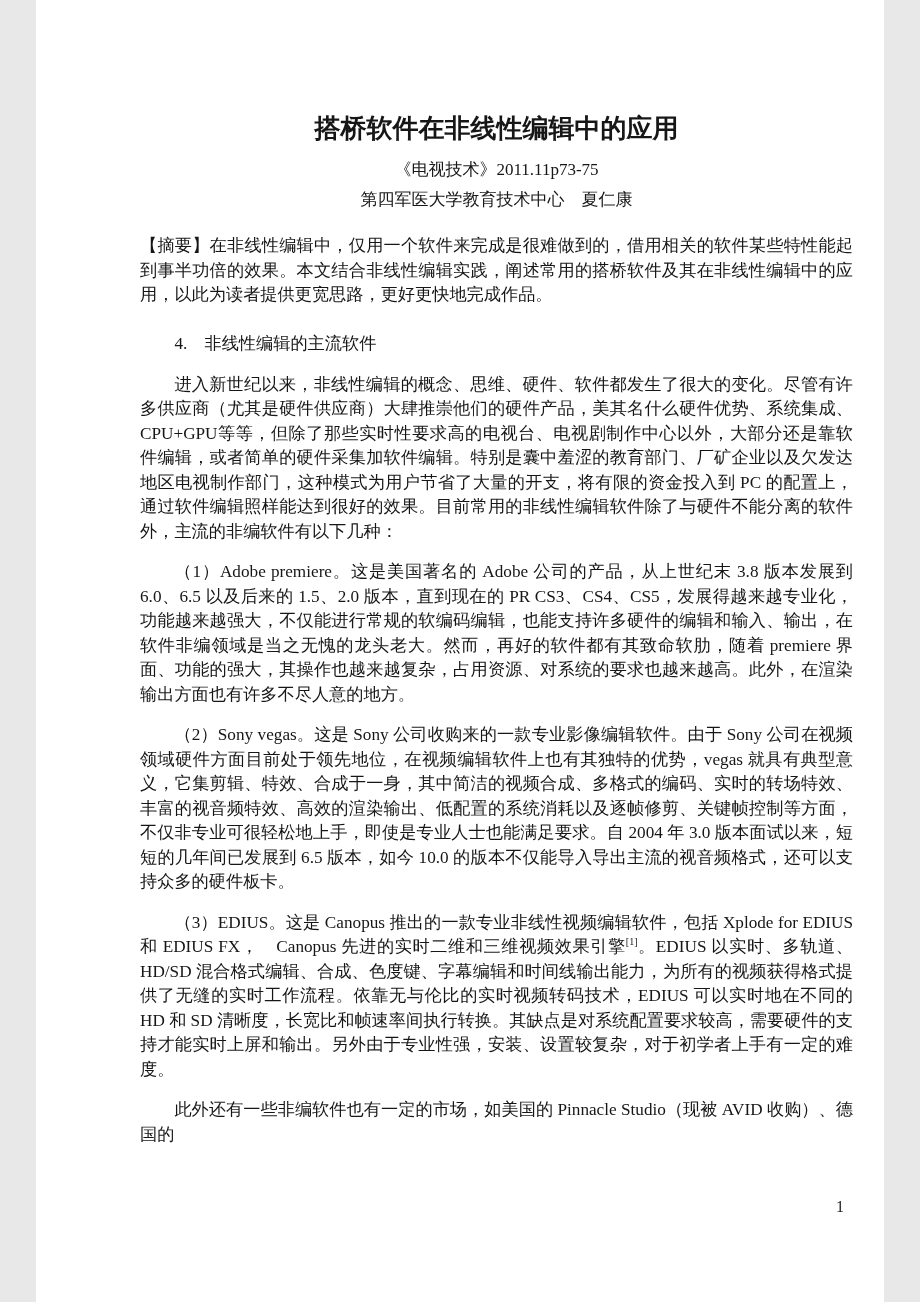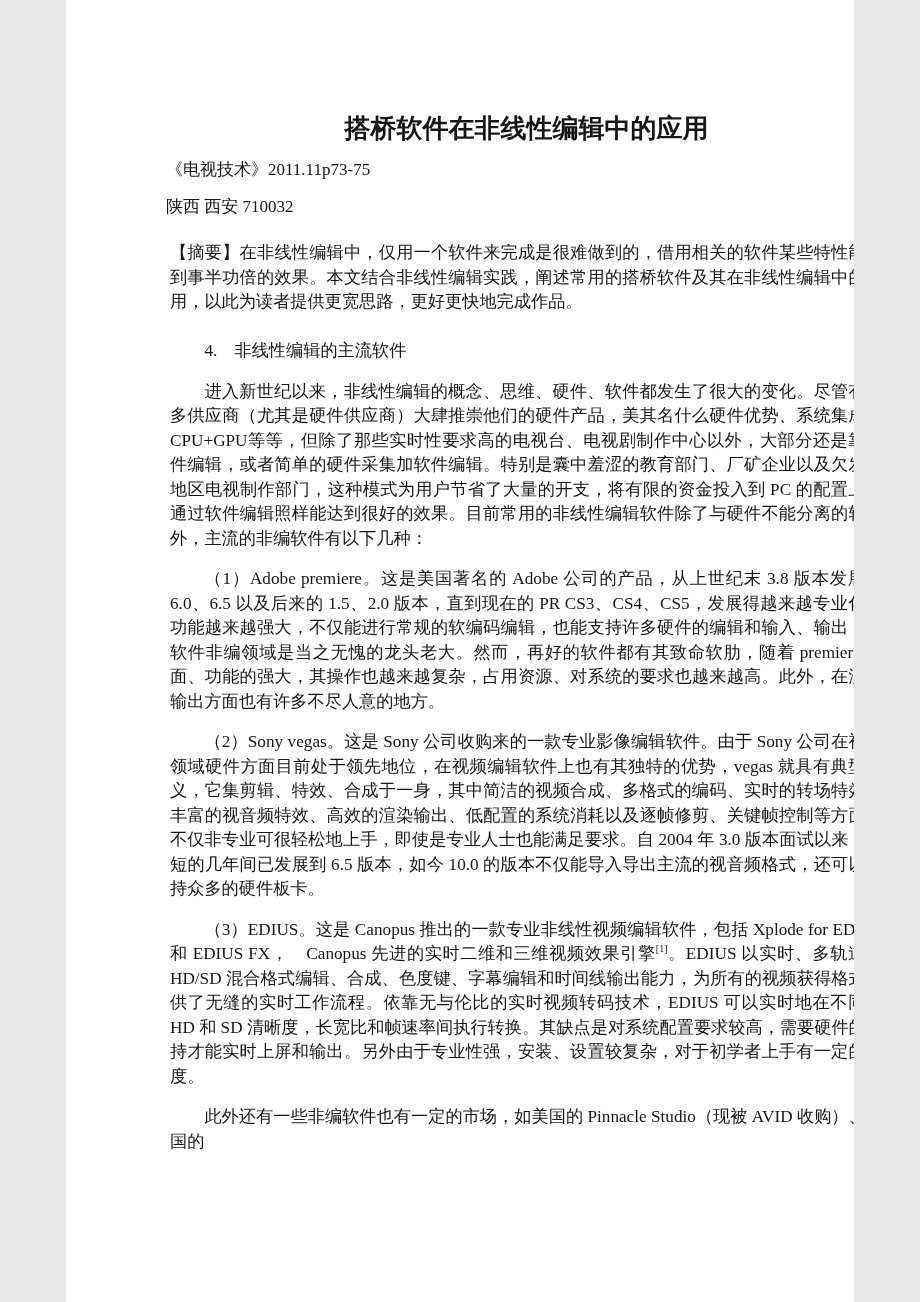--- a/index.html
+++ b/index.html
@@ -1,18 +1,18 @@
 <!DOCTYPE html>
 <html><head>
 <meta charset="utf-8">
 <style>
   html, body { margin: 0; padding: 0; background: #e8e8e8; }
   .page {
     position: relative;
-    width: 788px;
+    width: 848px;
     height: 1302px;
     margin: 0 auto;
     background: #ffffff;
     font-family: "Liberation Serif", "DejaVu Serif", serif;
     color: #161616;
     overflow: hidden;
   }
   .content {
     position: absolute;
     left: 88px;
@@ -20,23 +20,24 @@
     width: 745px;
   }
   .title {
     font-size: 26px;
     font-weight: bold;
     text-align: center;
     line-height: 34px;
     margin: 0 0 12px 0;
   }
   .meta {
+    text-align: center;
     font-size: 17px;
     line-height: 24.5px;
-    margin: 12px;
+    margin: 5px;
   }
   .para {
     font-size: 17.2px;
     line-height: 24.5px;
     text-align: justify;
     margin: 16px;
   }
   .abstract { margin-top: 22px; }
   .keywords { white-space: pre-wrap; }
   .intro { margin-top: 24.5px; }
@@ -57,21 +58,21 @@
 </style>
 </head>
 <body>
 
 <div class="page">
   <div class="content">
 
     <h1 class="title">搭桥软件在非线性编辑中的应用</h1>
 
     <p class="meta">《电视技术》2011.11p73-75</p>
-    <p class="meta">陕西 西安 710032</p>
+    <p class="meta">第四军医大学教育技术中心　夏仁康</p>
 
     <p class="para abstract"><span>【摘要】</span><span>在非线性编辑中，仅用一个软件来完成是很难做到的，借用相关的软件某些特性能起到事半功倍的效果。本文结合非线性编辑实践，阐述常用的搭桥软件及其在非线性编辑中的应用，以此为读者提供更宽思路，更好更快地完成作品。</span></p>
 
 
 
     <p class="para heading">4.　非线性编辑的主流软件</p>
 
     <p class="para indent">进入新世纪以来，非线性编辑的概念、思维、硬件、软件都发生了很大的变化。尽管有许多供应商（尤其是硬件供应商）大肆推崇他们的硬件产品，美其名什么硬件优势、系统集成、CPU+GPU等等，但除了那些实时性要求高的电视台、电视剧制作中心以外，大部分还是靠软件编辑，或者简单的硬件采集加软件编辑。特别是囊中羞涩的教育部门、厂矿企业以及欠发达地区电视制作部门，这种模式为用户节省了大量的开支，将有限的资金投入到 PC 的配置上，通过软件编辑照样能达到很好的效果。目前常用的非线性编辑软件除了与硬件不能分离的软件外，主流的非编软件有以下几种：</p>
 
     <p class="para indent">（1）Adobe premiere。这是美国著名的 Adobe 公司的产品，从上世纪末 3.8 版本发展到 6.0、6.5 以及后来的 1.5、2.0 版本，直到现在的 PR CS3、CS4、CS5，发展得越来越专业化，功能越来越强大，不仅能进行常规的软编码编辑，也能支持许多硬件的编辑和输入、输出，在软件非编领域是当之无愧的龙头老大。然而，再好的软件都有其致命软肋，随着 premiere 界面、功能的强大，其操作也越来越复杂，占用资源、对系统的要求也越来越高。此外，在渲染输出方面也有许多不尽人意的地方。</p>

